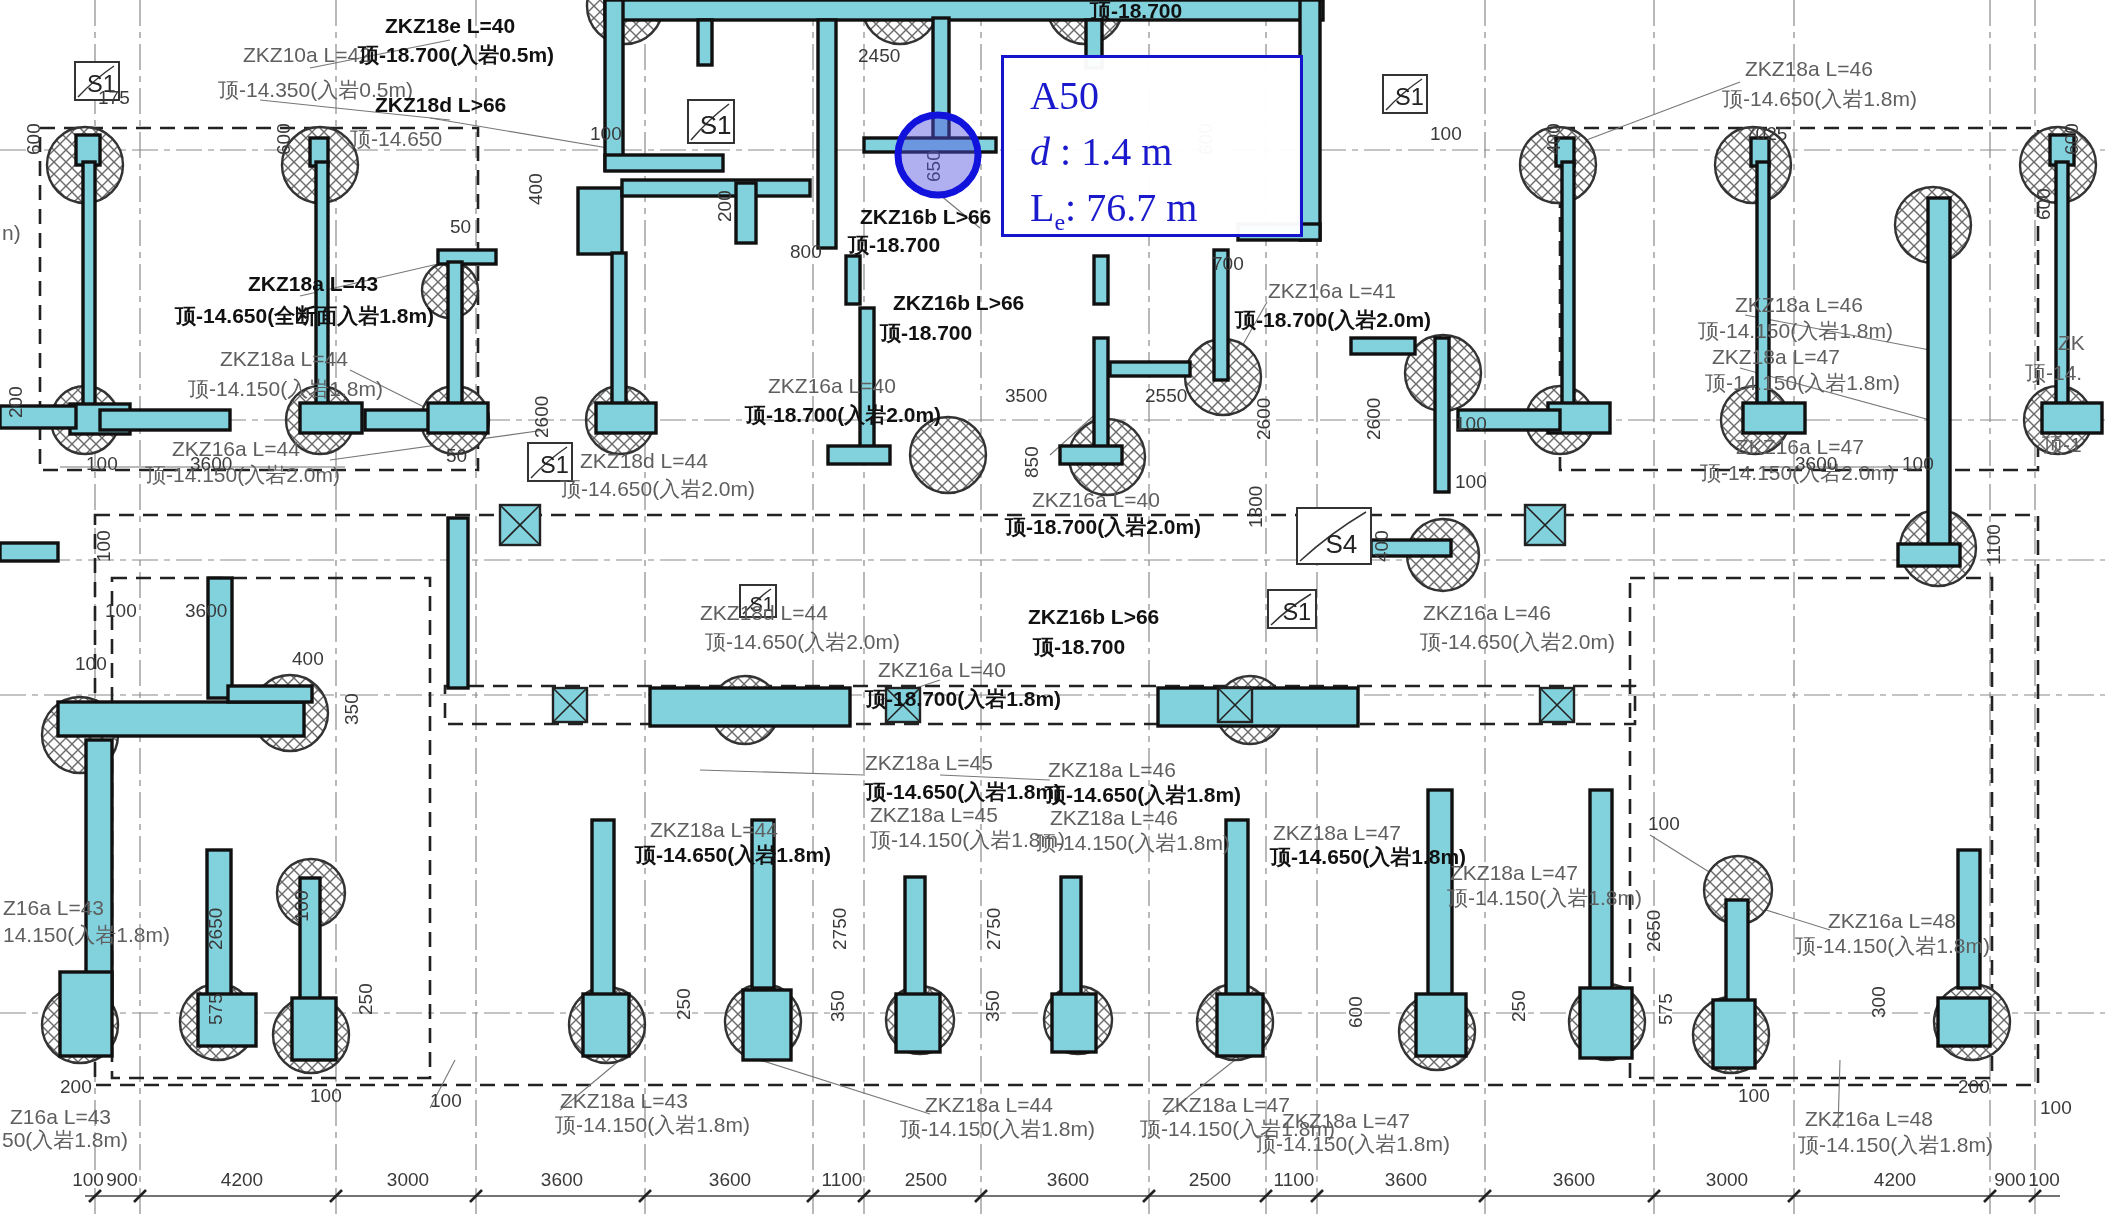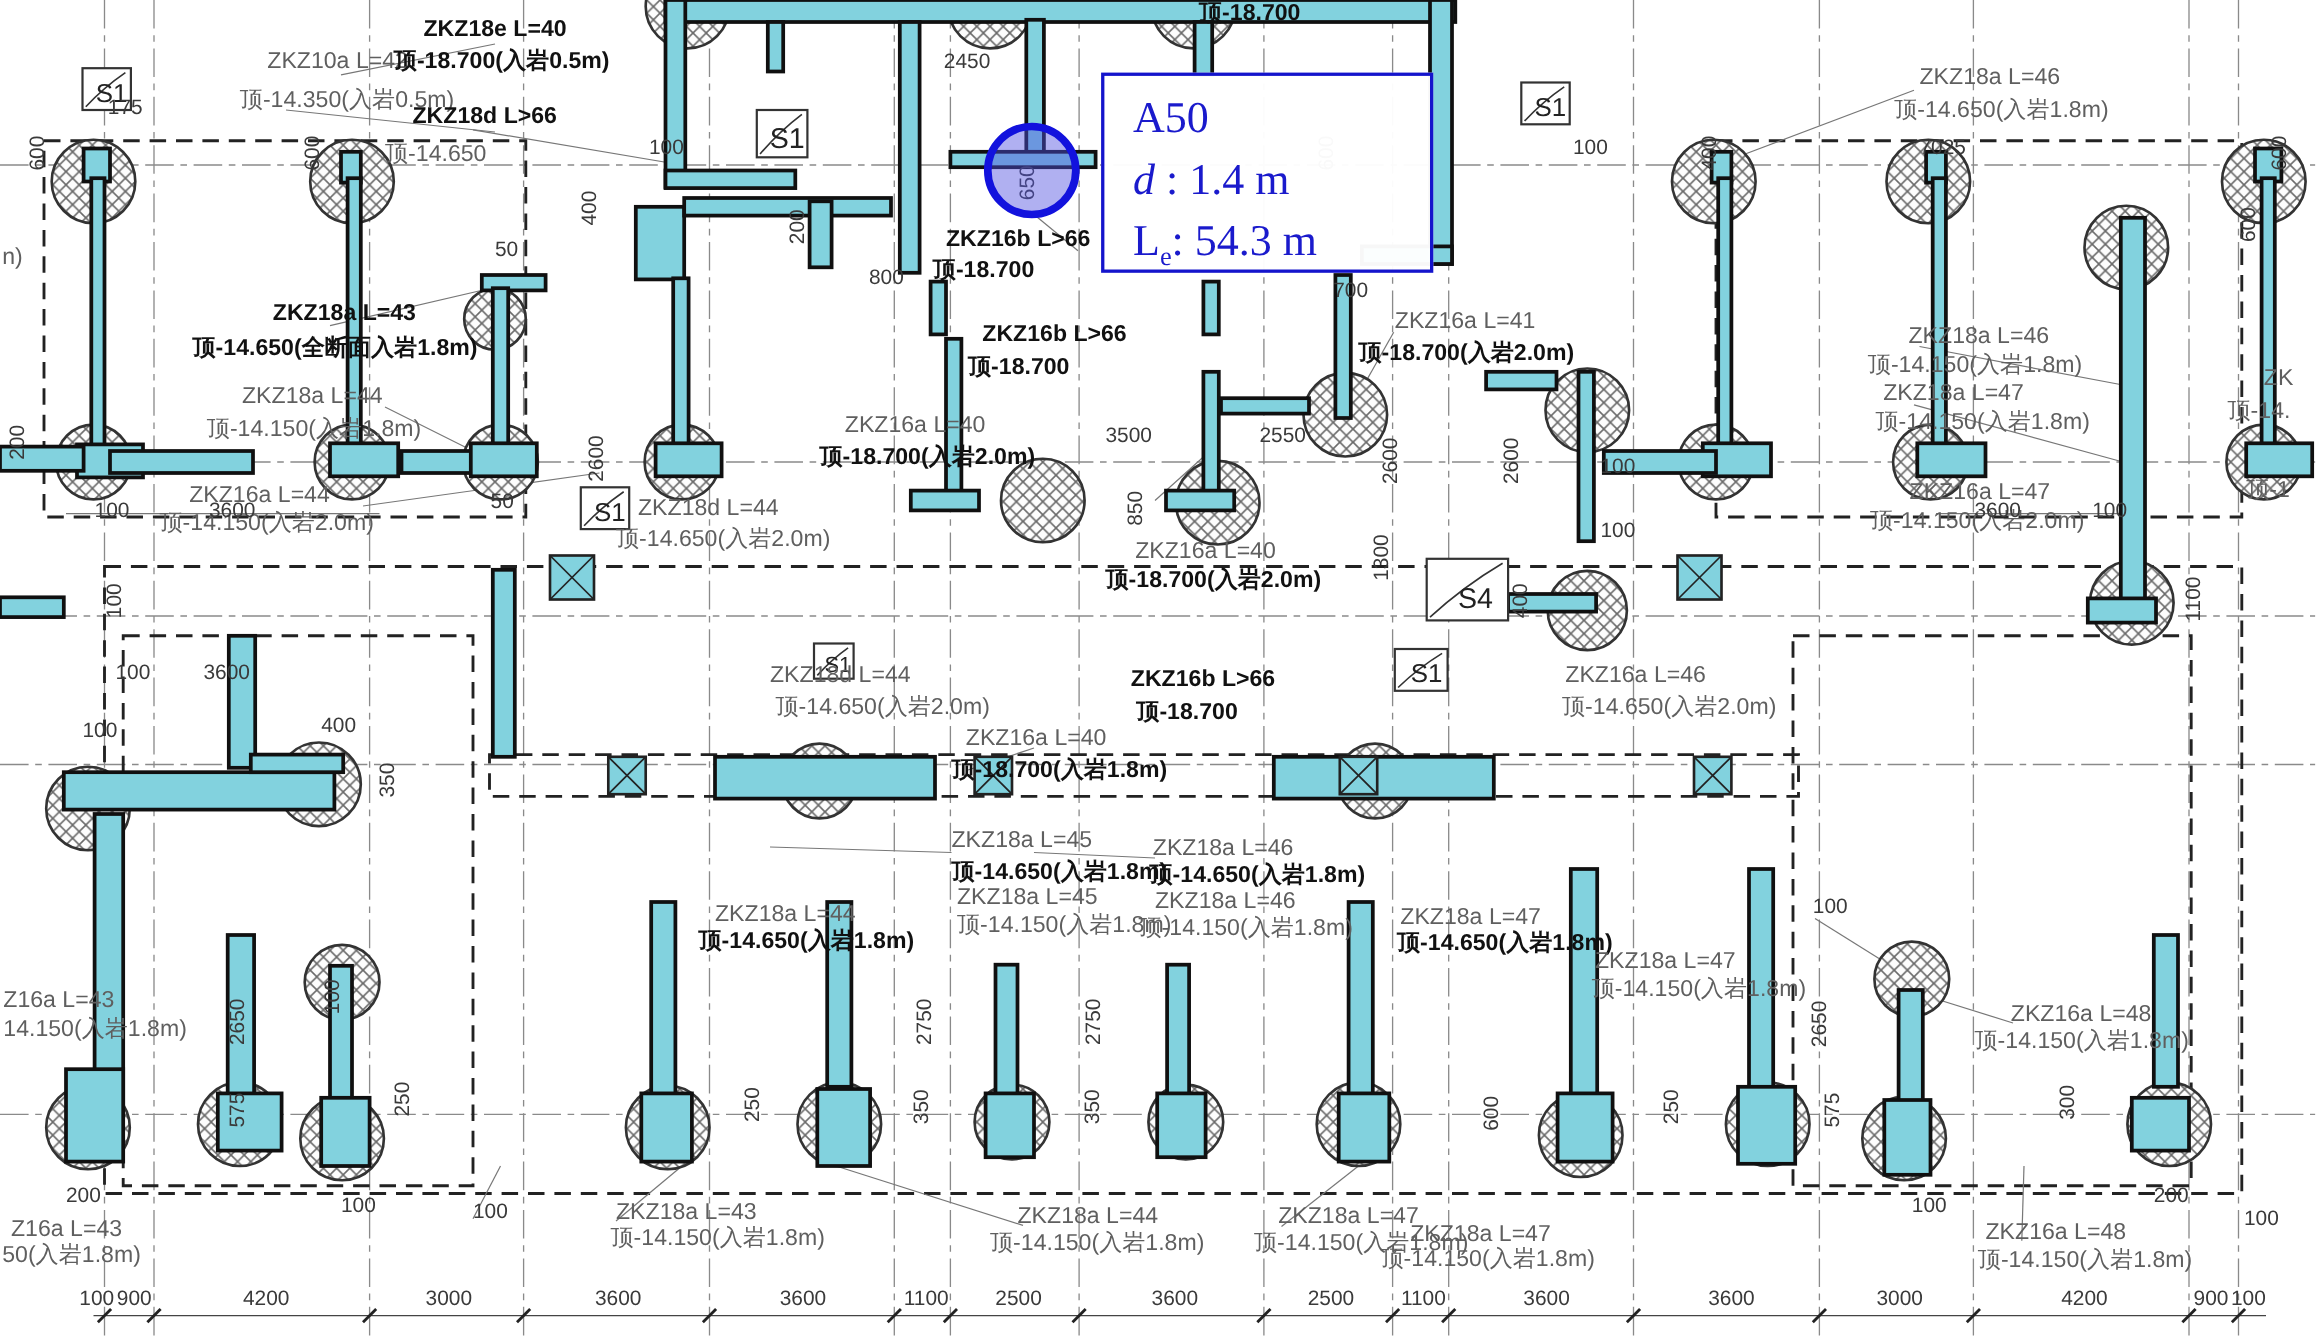--- a/index.html
+++ b/index.html
@@ -420,18 +420,18 @@
         <text x="1406" y="1186" text-anchor="middle" font-size="19" fill="#3a3a3a">3600</text>
         <text x="1574" y="1186" text-anchor="middle" font-size="19" fill="#3a3a3a">3600</text>
         <text x="1727" y="1186" text-anchor="middle" font-size="19" fill="#3a3a3a">3000</text>
         <text x="1895" y="1186" text-anchor="middle" font-size="19" fill="#3a3a3a">4200</text>
         <text x="2010" y="1186" text-anchor="middle" font-size="19" fill="#3a3a3a">900</text>
         <text x="2044" y="1186" text-anchor="middle" font-size="19" fill="#3a3a3a">100</text>
       </g>
     <circle id="hl" cx="938" cy="155" r="40" fill="rgba(80,80,225,0.45)" stroke="#1212dd" stroke-width="7"></circle>
   </svg>
 
-  <div id="callout" style="left: 1001px; top: 66px; width: 302px; height: 182px; border-color: rgb(20, 20, 204); color: rgb(26, 26, 204);">
+  <div id="callout" style="left: 1001px; top: 55px; width: 302px; height: 182px; border-color: rgb(20, 20, 204); color: rgb(26, 26, 204);">
     <div class="row">A50</div>
     <div class="row"><i>d</i><span> :  </span><span>1.4 m</span></div>
-    <div class="row"><span>L</span><sub>e</sub><span>:   </span><span>54.3 m</span></div>
+    <div class="row"><span>L</span><sub>e</sub><span>:   </span><span>76.7 m</span></div>
   </div>
 </div>
 
 </body></html>

